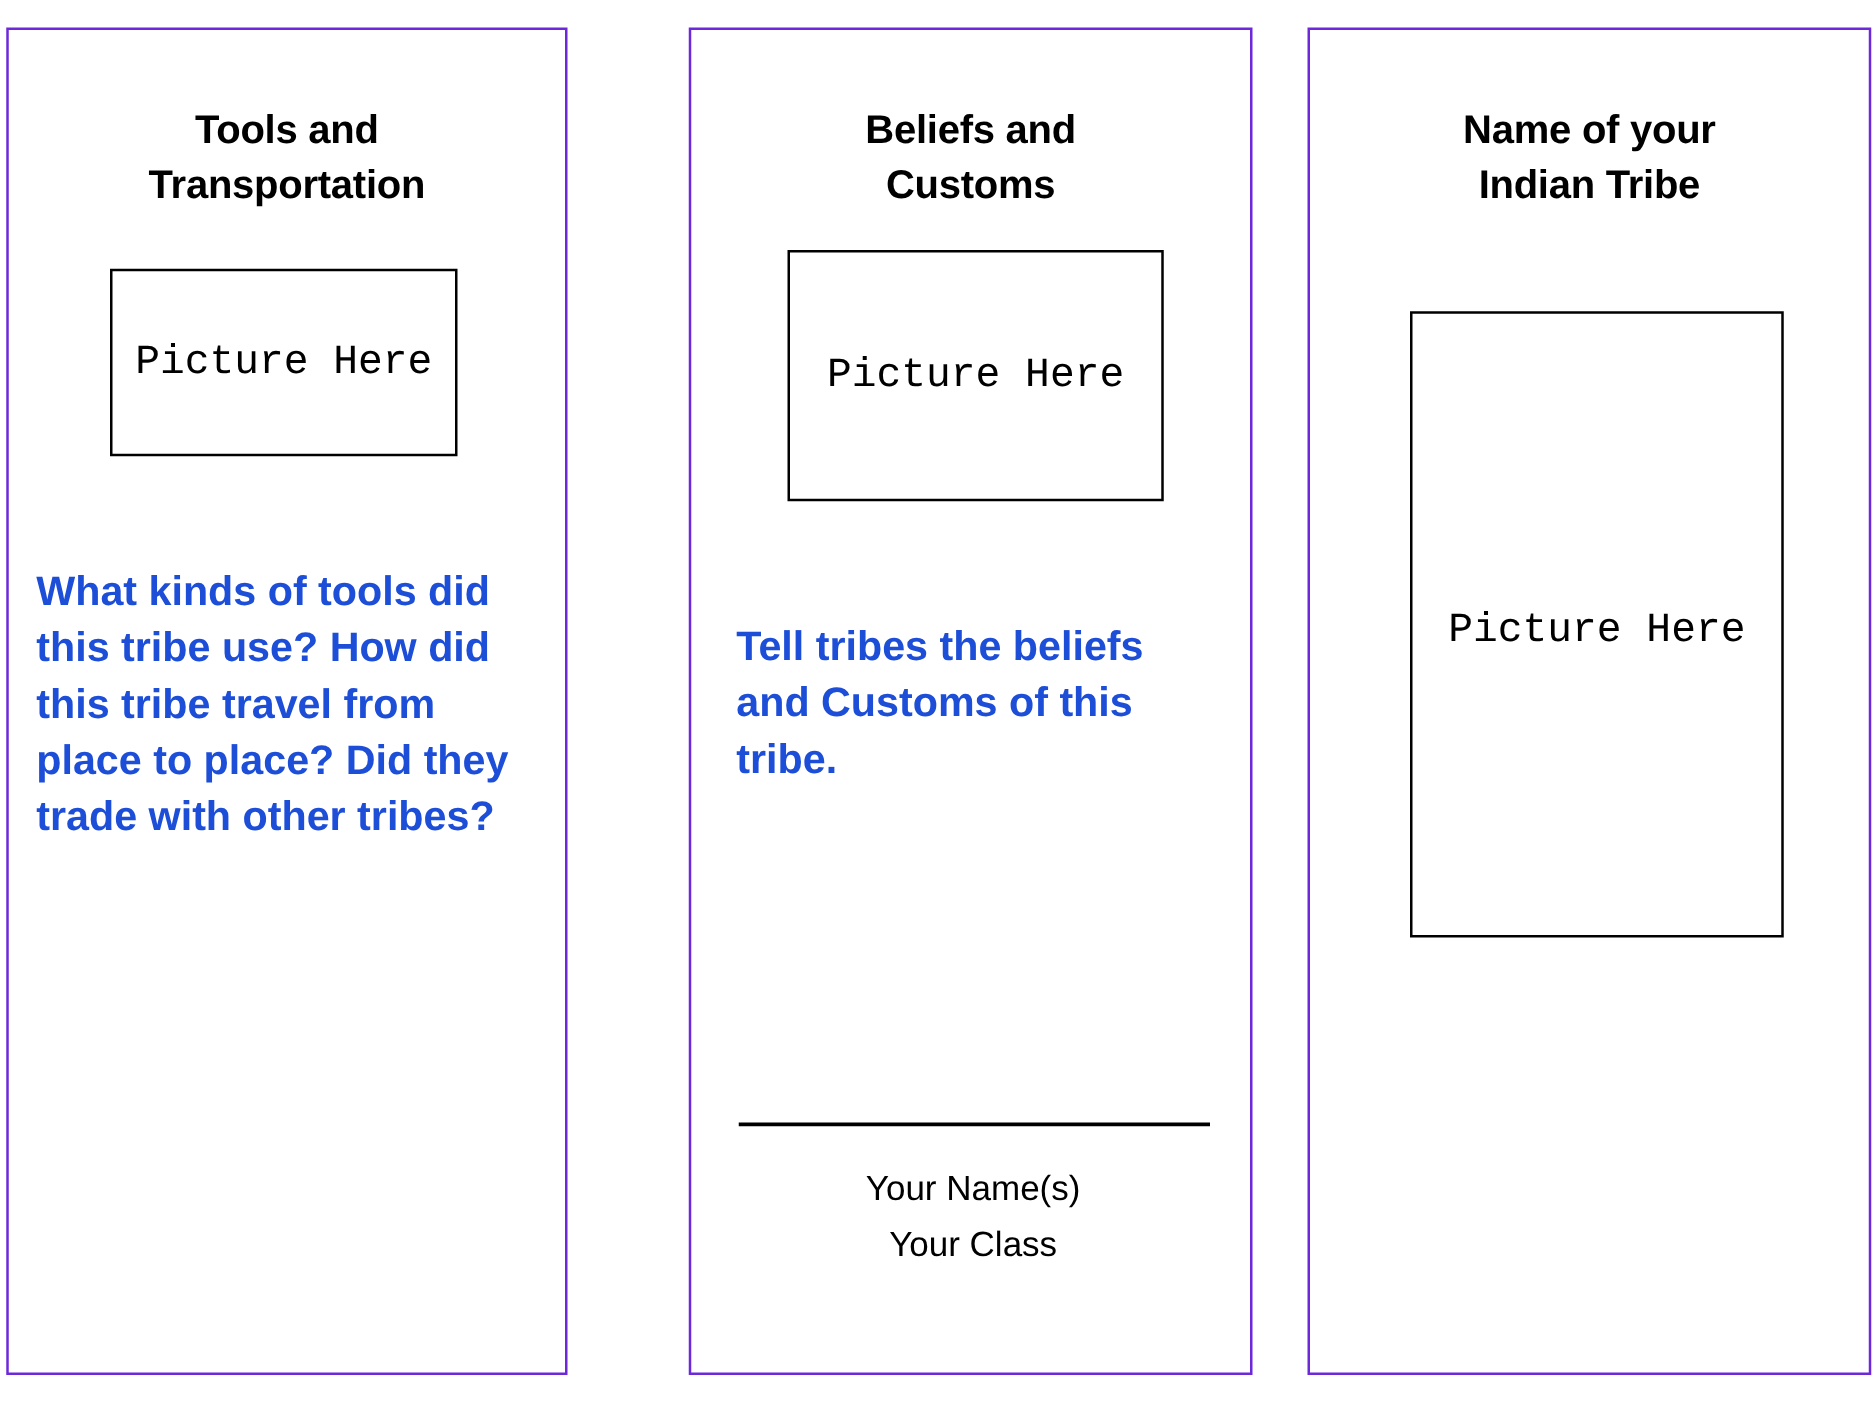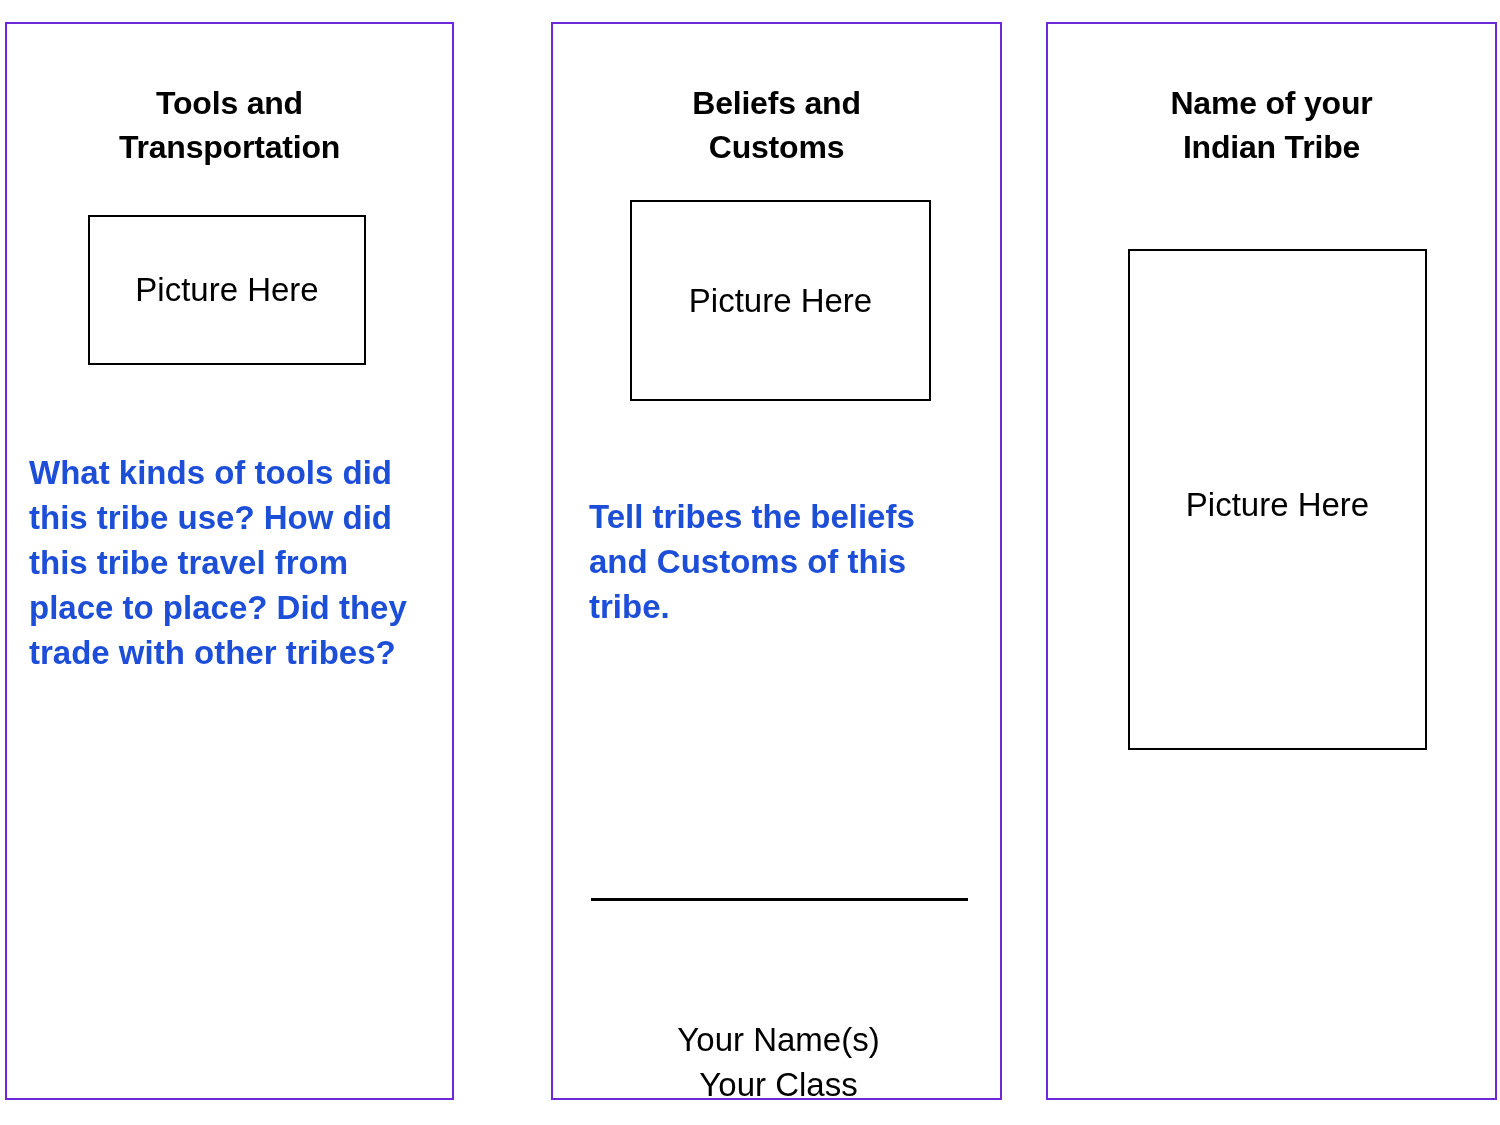--- a/index.html
+++ b/index.html
@@ -45,20 +45,21 @@
 
   #title-tools   { top: 30px; }
   #title-beliefs { top: 30px; }
   #title-tribe   { top: 30px; }
 
   .picture-box {
     position: absolute;
     box-sizing: border-box;
     border: 2px solid #000000;
     background: #ffffff;
+    font-family: Liberation Mono, monospace;
   }
 
   .picture-label {
     position: absolute;
     left: 0;
     right: 0;
     text-align: center;
     font-size: 33px;
     line-height: 40px;
     color: #000000;
@@ -95,24 +96,24 @@
     left: 38px;
     top: 874px;
     width: 377px;
     height: 0;
     border-top: 3px solid #000000;
   }
 
   #signature-block {
     position: absolute;
     left: 36px;
-    top: 960px;
+    top: 876px;
     width: 379px;
     text-align: center;
-    font-size: 33px;
+    font-size: 28px;
     line-height: 45px;
     white-space: pre-line;
   }
 </style>
 </head>
 <body>
 
 <div id="page">
 
   <section class="panel" id="panel-tools">

